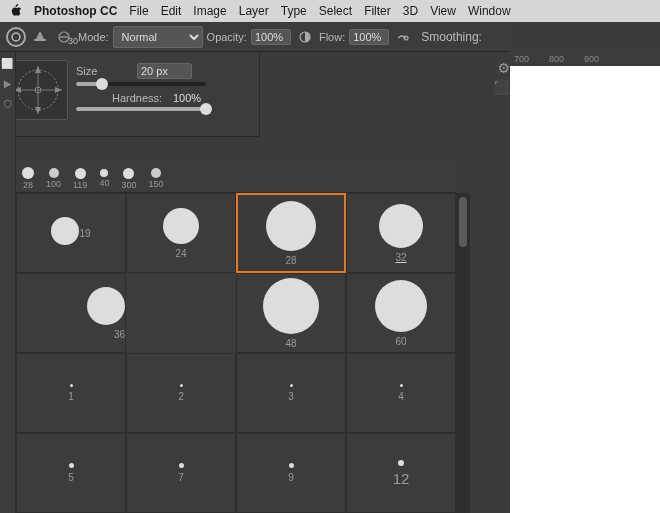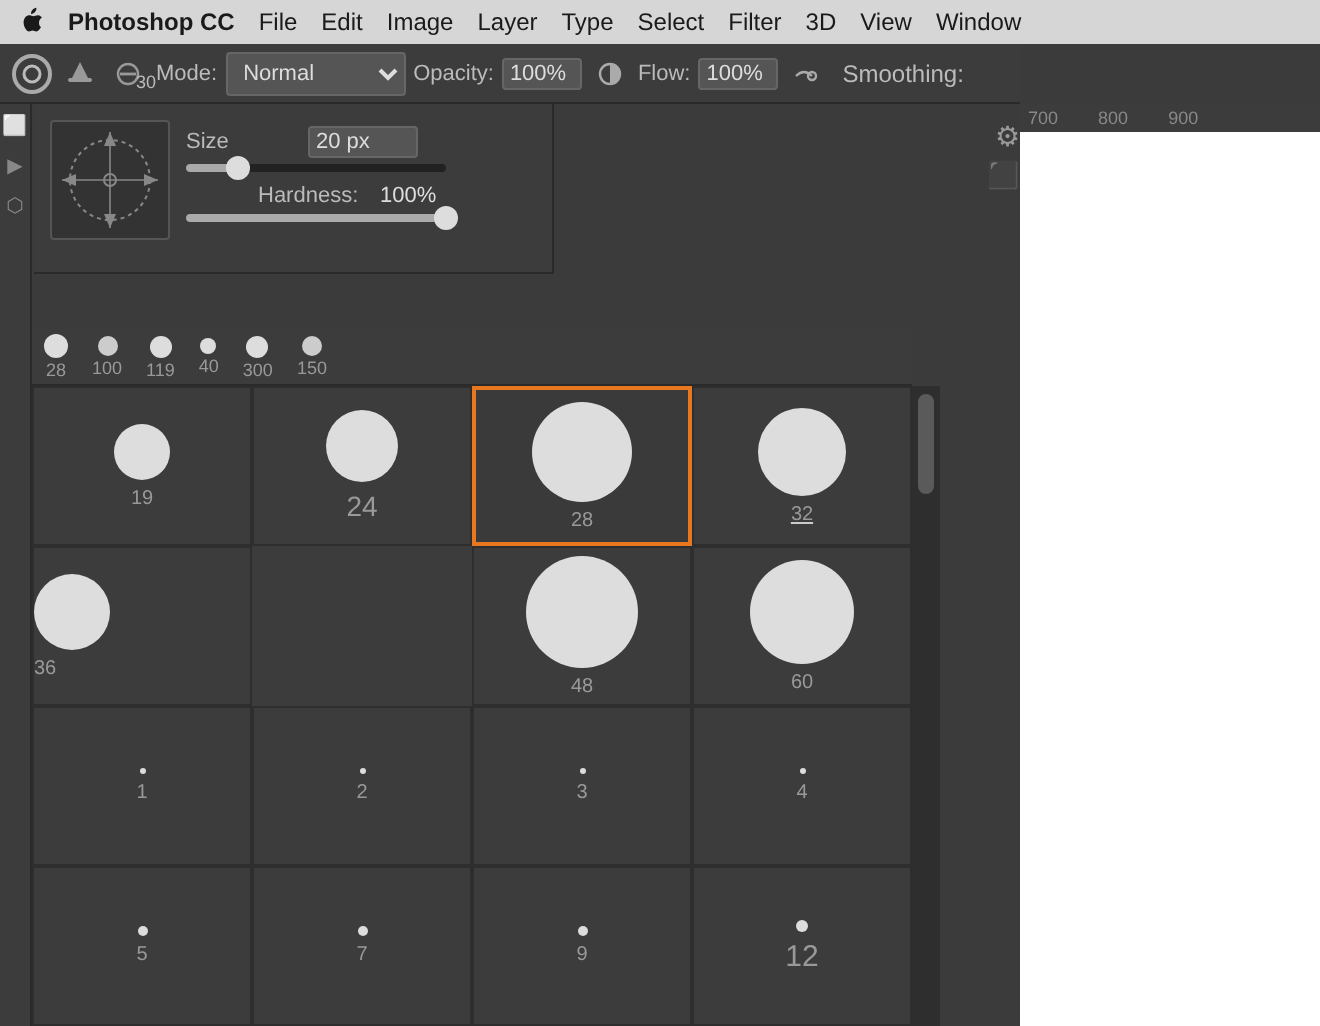--- a/index.html
+++ b/index.html
@@ -316,21 +316,21 @@
 </div>
 
 <div style="position:absolute; top:36px; left:68px; font-size:9px; color:#bbb; z-index:5;">30</div>
 
 <div class="left-sidebar">
   <div class="sidebar-tool">⬜</div>
   <div class="sidebar-tool">▶</div>
   <div class="sidebar-tool">⬡</div>
 </div>
 
-<div class="brush-panel" style="position:absolute; top:52px; left:17px; width:260px; padding:8px; background:#3c3c3c; border-bottom:1px solid #2a2a2a;">
+<div class="brush-panel" style="position:absolute; top:52px; left:0; width:260px; padding:8px; background:#3c3c3c; border-bottom:1px solid #2a2a2a;">
   <div class="brush-preview-area">
     <div class="brush-crosshair">
       <svg width="58" height="58" viewBox="0 0 58 58">
         <circle cx="29" cy="29" r="20" fill="none" stroke="#888" stroke-width="1" stroke-dasharray="2,2"></circle>
         <line x1="29" y1="5" x2="29" y2="53" stroke="#888" stroke-width="0.8"></line>
         <line x1="5" y1="29" x2="53" y2="29" stroke="#888" stroke-width="0.8"></line>
         <circle cx="29" cy="29" r="3" fill="none" stroke="#888" stroke-width="1"></circle>
         <polygon points="29,5 26,12 32,12" fill="#888"></polygon>
         <polygon points="29,53 26,46 32,46" fill="#888"></polygon>
         <polygon points="5,29 12,26 12,32" fill="#888"></polygon>
@@ -387,37 +387,37 @@
     <span class="preset-num">300</span>
   </div>
   <div class="preset-thumb">
     <div style="width:10px;height:10px;border-radius:50%;background:#ccc;"></div>
     <span class="preset-num">150</span>
   </div>
 </div>
 
 <div id="brush-grid" style="position:absolute; top:193px; left:16px; width:440px; bottom:0; background:#3c3c3c; overflow:hidden;">
 
-<div style="display: inline-flex; flex-direction: column; align-items: center; justify-content: center; width: 110px; height: 80px; border: 1px solid rgb(46, 46, 46); background: rgb(60, 60, 60); cursor: pointer; position: absolute; left: 0px; top: 0px; float: left; text-align: right;">
+<div style="display: inline-flex; flex-direction: row; align-items: center; justify-content: center; width: 110px; height: 80px; border: 1px solid rgb(46, 46, 46); background: rgb(60, 60, 60); cursor: pointer; position: absolute; left: 0px; top: 0px; float: left; text-align: right;">
       <div style="width: 28px; height: 28px; border-radius: 50%; background: rgb(221, 221, 221); margin-bottom: 4px;"></div>
       <span style="font-size: 10px; color: rgb(153, 153, 153);">19</span>
     </div>
     <div style="display: inline-flex; flex-direction: column; align-items: center; justify-content: center; width: 110px; height: 80px; border: 1px solid rgb(46, 46, 46); background: rgb(60, 60, 60); cursor: pointer; position: absolute; left: 110px; top: 0px; float: left;">
       <div style="width: 36px; height: 36px; border-radius: 50%; background: rgb(221, 221, 221); margin-bottom: 4px;"></div>
-      <span style="font-size: 14px; color: rgb(153, 153, 153);">24</span>
+      <span style="font-size: 10px; color: rgb(153, 153, 153);">24</span>
     </div>
     <div style="display: inline-flex; flex-direction: column; align-items: center; justify-content: center; width: 110px; height: 80px; border: 2px solid rgb(232, 120, 32); background: rgb(58, 58, 58); cursor: pointer; position: absolute; left: 220px; top: 0px; float: left;">
       <div style="width: 50px; height: 50px; border-radius: 50%; background: rgb(221, 221, 221); margin-bottom: 4px;"></div>
       <span style="font-size: 10px; color: rgb(153, 153, 153);">28</span>
     </div>
     <div style="display: inline-flex; flex-direction: column; align-items: center; justify-content: center; width: 110px; height: 80px; border: 1px solid rgb(46, 46, 46); background: rgb(60, 60, 60); cursor: pointer; position: absolute; left: 330px; top: 0px; float: left; text-decoration: underline;">
       <div style="width: 44px; height: 44px; border-radius: 50%; background: rgb(221, 221, 221); margin-bottom: 4px;"></div>
       <span style="font-size: 10px; color: rgb(153, 153, 153);">32</span>
     </div>
-    <div style="display: inline-flex; flex-direction: column; align-items: flex-start; justify-content: center; width: 110px; height: 80px; border: 1px solid rgb(46, 46, 46); background: rgb(60, 60, 60); cursor: pointer; position: absolute; left: 0px; top: 80px; float: left;">
+    <div style="display: inline-flex; flex-direction: column; align-items: flex-end; justify-content: center; width: 110px; height: 80px; border: 1px solid rgb(46, 46, 46); background: rgb(60, 60, 60); cursor: pointer; position: absolute; left: 0px; top: 80px; float: left;">
       <div style="width: 38px; height: 38px; border-radius: 50%; background: rgb(221, 221, 221); margin-bottom: 4px;"></div>
       <span style="font-size: 10px; color: rgb(153, 153, 153);">36</span>
     </div>
     <div style="display: inline-flex; flex-direction: column; align-items: center; justify-content: center; width: 110px; height: 80px; border: 1px solid rgb(46, 46, 46); background: rgb(60, 60, 60); cursor: pointer; position: absolute; left: 220px; top: 80px; float: left;">
       <div style="width: 56px; height: 56px; border-radius: 50%; background: rgb(221, 221, 221); margin-bottom: 4px;"></div>
       <span style="font-size: 10px; color: rgb(153, 153, 153);">48</span>
     </div>
     <div style="display: inline-flex; flex-direction: column; align-items: center; justify-content: center; width: 110px; height: 80px; border: 1px solid rgb(46, 46, 46); background: rgb(60, 60, 60); cursor: pointer; position: absolute; left: 330px; top: 80px; float: left;">
       <div style="width: 52px; height: 52px; border-radius: 50%; background: rgb(221, 221, 221); margin-bottom: 4px;"></div>
       <span style="font-size: 10px; color: rgb(153, 153, 153);">60</span>

